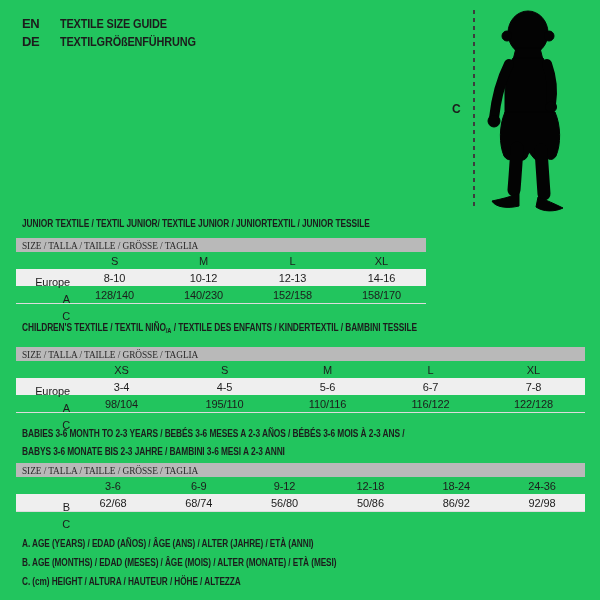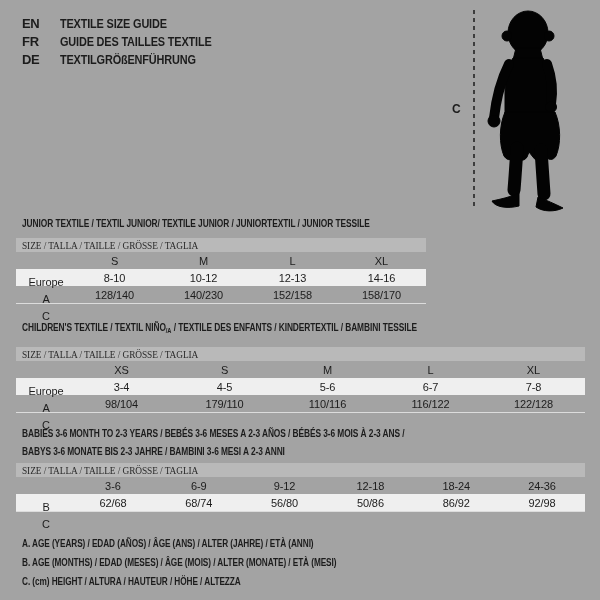--- a/index.html
+++ b/index.html
@@ -1,17 +1,17 @@
 <!DOCTYPE html>
 <html><head>
 <meta charset="utf-8">
 <style>
   html,body{margin:0;padding:0;background:#fff;}
   .canvas{
-    position:relative;width:600px;height:600px;background:#a3a3a3;
+    position:relative;width:600px;height:600px;background:#22c55e;
     font-family:"Liberation Sans",sans-serif;color:#1c1c1c;overflow:hidden;
   }
   
   .lang-block{position:absolute;left:22px;top:14px;}
   .lang-row{display:flex;height:18px;align-items:center;font-weight:bold;font-size:13px;}
   .lang-code{width:38px;flex:0 0 38px;letter-spacing:-0.3px;}
   .lang-label{white-space:nowrap;transform:scaleX(.84);transform-origin:0 50%;letter-spacing:-0.2px;}
   
   .figure-label{position:absolute;left:452px;top:102px;font-weight:bold;font-size:12px;}
   .dash-line{position:absolute;left:473px;top:10px;width:2px;height:198px;
@@ -22,45 +22,41 @@
     white-space:nowrap;transform:scaleX(.76);transform-origin:0 50%;letter-spacing:-0.1px;}
   .sec-title.two-line{line-height:18px;}
   .subsc{font-size:7.5px;vertical-align:-2px;}
   
   .table{position:absolute;left:16px;border-bottom:1px solid #dcdcdc;}
   .thead{height:14px;background:#b9b9b9;font-size:11px;line-height:14px;padding-left:6px;color:#2a2a2a;white-space:nowrap;overflow:hidden;font-family:Liberation Serif, serif;}
   .thead span{display:inline-block;transform:scaleX(.85);transform-origin:0 50%;letter-spacing:-0.1px;}
   .trow{display:flex;height:17px;align-items:center;font-size:11px;}
   .trow.shaded{background:#efefef;}
   .tcell{flex:1;text-align:center;letter-spacing:-0.1px;}
-  .tcell.label{flex:0 0 48px;text-align:center;padding-left:6px;margin-top:43px;}
+  .tcell.label{flex:0 0 48px;text-align:right;padding-left:6px;margin-top:43px;}
   .t-junior{top:238px;width:410px;}
   .t-children{top:347px;width:569px;}
   .t-babies{top:463px;width:569px;}
   .title-junior{top:217px;}
   .title-children{top:321px;}
   .title-babies{top:424px;}
   
   .footnote{position:absolute;left:22px;font-weight:bold;font-size:11px;line-height:12px;
     white-space:nowrap;transform:scaleX(.75);transform-origin:0 50%;letter-spacing:-0.1px;}
   .fn-a{top:537px;} .fn-b{top:556px;} .fn-c{top:575px;}
 </style>
 </head>
 <body>
 
 <div class="canvas">
 
   <div class="lang-block">
     <div class="lang-row">
       <span class="lang-code">EN</span>
       <span class="lang-label">TEXTILE SIZE GUIDE</span>
-    </div>
-    <div class="lang-row">
-      <span class="lang-code">FR</span>
-      <span class="lang-label">GUIDE DES TAILLES TEXTILE</span>
     </div>
     <div class="lang-row">
       <span class="lang-code">DE</span>
       <span class="lang-label">TEXTILGRÖßENFÜHRUNG</span>
     </div>
   </div>
 
   <div class="figure-label">C</div>
   <div class="dash-line"></div>
   <svg class="silhouette" width="96" height="205" viewBox="0 0 96 205">
@@ -132,21 +128,21 @@
           <div class="tcell label">A</div>
           <div class="tcell">3-4</div>
           <div class="tcell">4-5</div>
           <div class="tcell">5-6</div>
           <div class="tcell">6-7</div>
           <div class="tcell">7-8</div>
         </div>
         <div class="trow">
           <div class="tcell label">C</div>
           <div class="tcell">98/104</div>
-          <div class="tcell">179/110</div>
+          <div class="tcell">195/110</div>
           <div class="tcell">110/116</div>
           <div class="tcell">116/122</div>
           <div class="tcell">122/128</div>
         </div>
       </div>
   </div>
 
   <div class="sec-title two-line title-babies">
     <div>BABIES 3-6 MONTH TO 2-3 YEARS / BEBÉS 3-6 MESES A 2-3 AÑOS / BÉBÉS 3-6 MOIS À 2-3 ANS /</div>
     <div>BABYS 3-6 MONATE BIS 2-3 JAHRE / BAMBINI 3-6 MESI A 2-3 ANNI</div>

